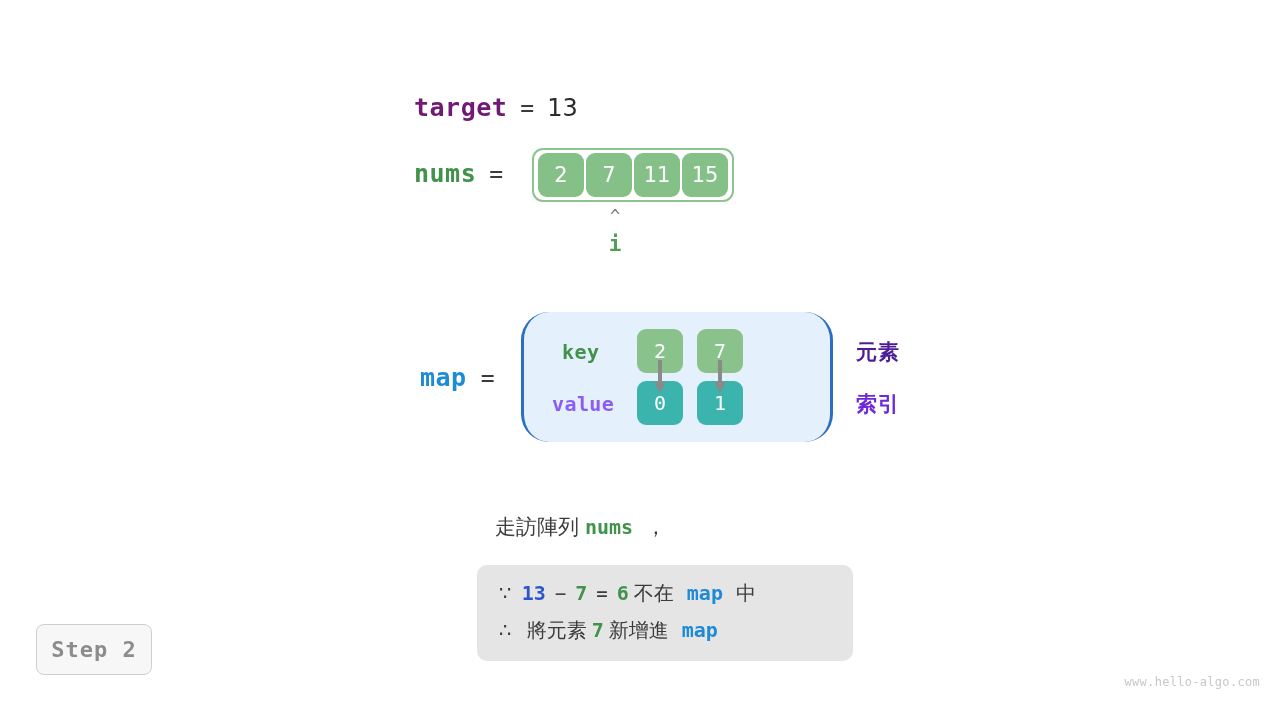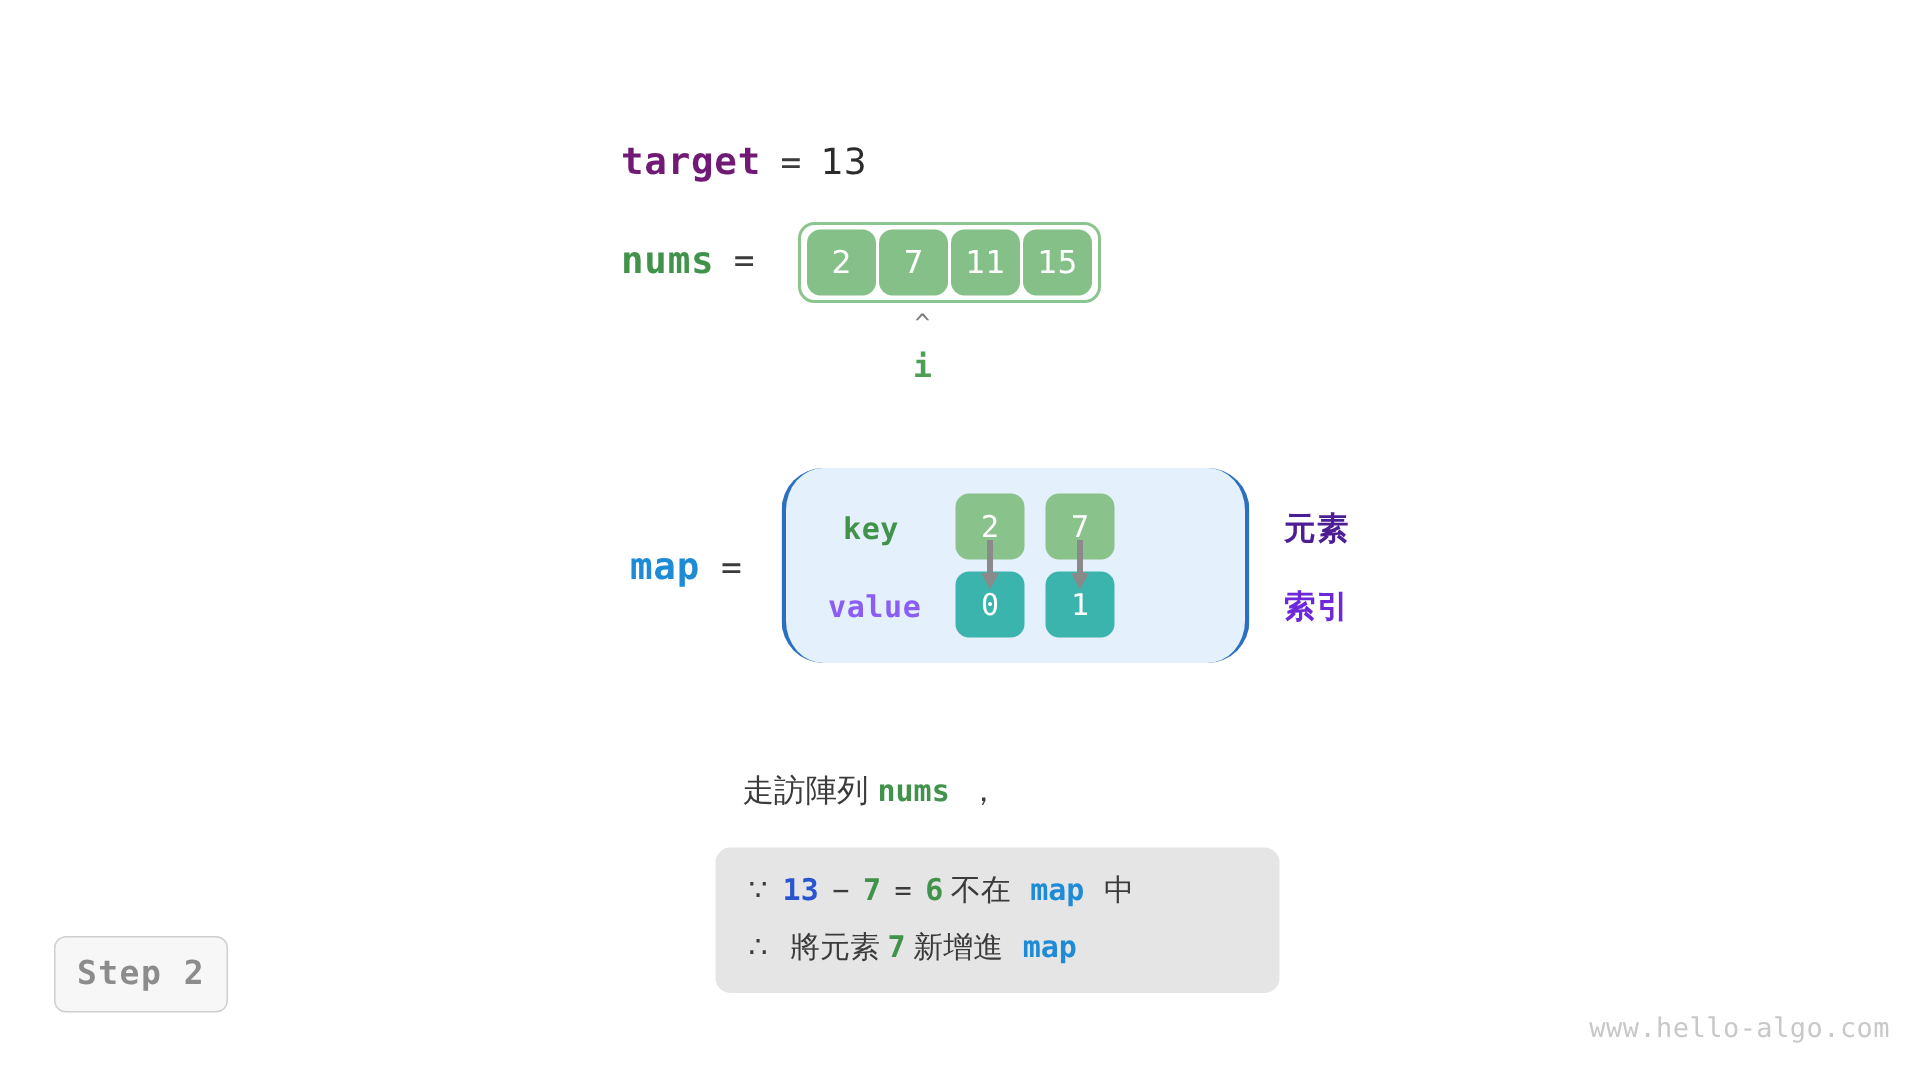--- a/index.html
+++ b/index.html
@@ -287,21 +287,21 @@
     box-sizing: border-box;
     margin-top: 16px;
   }
 
   
   #watermark {
     position: absolute;
     right: 20px;
     top: 675px;
     font-family: "DejaVu Sans Mono", monospace;
-    font-size: 18px;
+    font-size: 12px;
     color: #c8c8c8;
     letter-spacing: 0.3px;
   }
 </style>
 </head>
 <body>
 
 <div id="target-row">
   <span class="var-target">target</span>
   <span class="eq">=</span>

